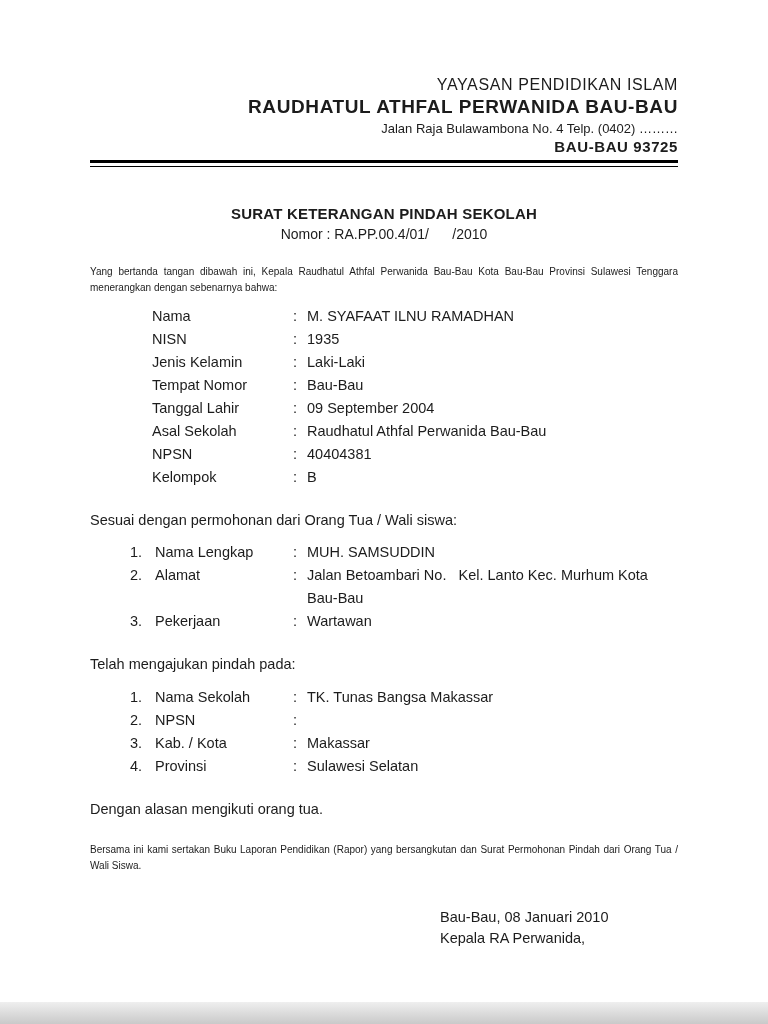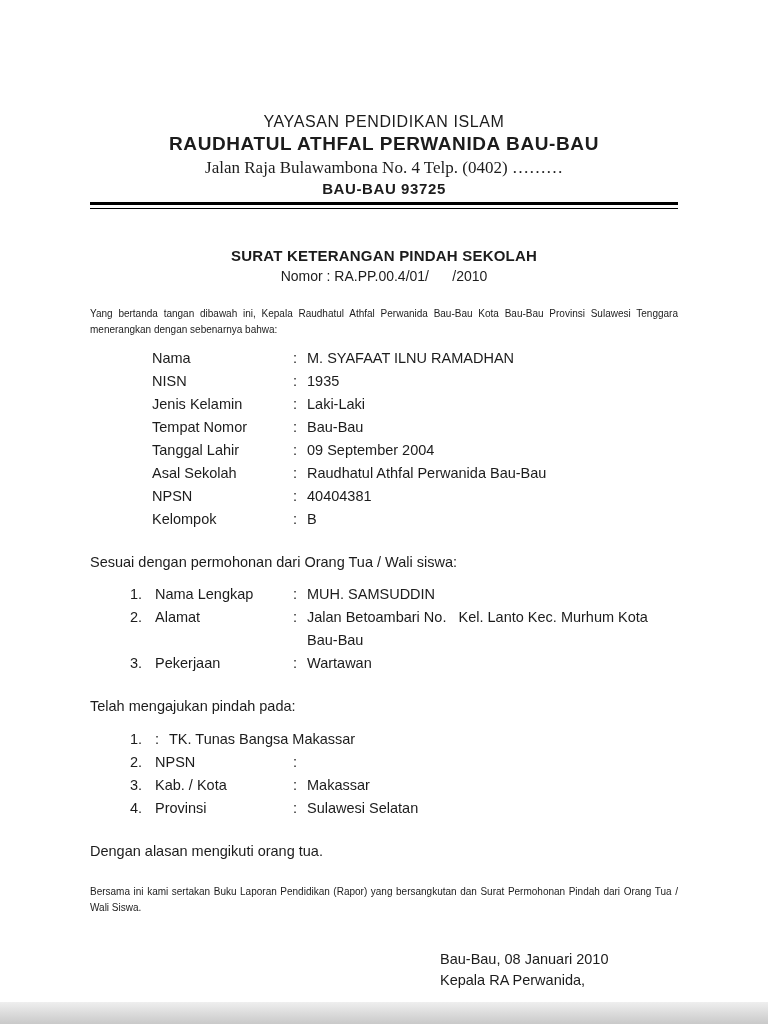--- a/index.html
+++ b/index.html
@@ -6,24 +6,24 @@
   html, body {
     width: 768px; height: 1024px;
     background: #ffffff;
     font-family: "Liberation Sans", sans-serif;
     color: #1c1c1c;
   }
   .page { position: relative; width: 768px; height: 1024px; background: #ffffff; overflow: hidden; }
   .content { padding: 76px 90px 0 90px; }
 
   
-  .letterhead { text-align: center; margin-top: 37px; }
+  .letterhead { text-align: right; }
   .lh-foundation { font-size: 16px; letter-spacing: 0.6px; }
   .lh-school { font-size: 19px; font-weight: bold; letter-spacing: 0.6px; margin-top: 2px; }
-  .lh-address { font-size: 17px; margin-top: 3px; font-family: Liberation Serif, serif; }
+  .lh-address { font-size: 13px; margin-top: 3px; }
   .lh-city { font-size: 15px; font-weight: bold; letter-spacing: 0.6px; margin-top: 2px; }
   .rule { margin-top: 5px; height: 7px; border-top: 3.5px solid #000; border-bottom: 1.5px solid #000; }
 
   
   .title-block { text-align: center; margin-top: 38px; }
   .doc-title { font-size: 15px; font-weight: bold; letter-spacing: 0.2px; }
   .doc-nomor { font-size: 14px; margin-top: 4px; white-space: pre-wrap; }
 
   
   .para { font-size: 10px; line-height: 1.55; margin-top: 22px; text-align: justify; }
@@ -139,20 +139,21 @@
         <span class="lbl2">Pekerjaan</span>
         <span class="col">:</span>
         <span class="val">Wartawan</span>
       </div>
     </div>
 
     <div class="section-head">Telah mengajukan pindah pada:</div>
     <div class="fields">
       <div class="frow">
         <span class="num">1.</span>
+        <span class="lbl2">Nama Sekolah</span>
         <span class="col">:</span>
         <span class="val">TK. Tunas Bangsa Makassar</span>
       </div>
       <div class="frow">
         <span class="num">2.</span>
         <span class="lbl2">NPSN</span>
         <span class="col">:</span>
         <span class="val"></span>
       </div>
       <div class="frow">

